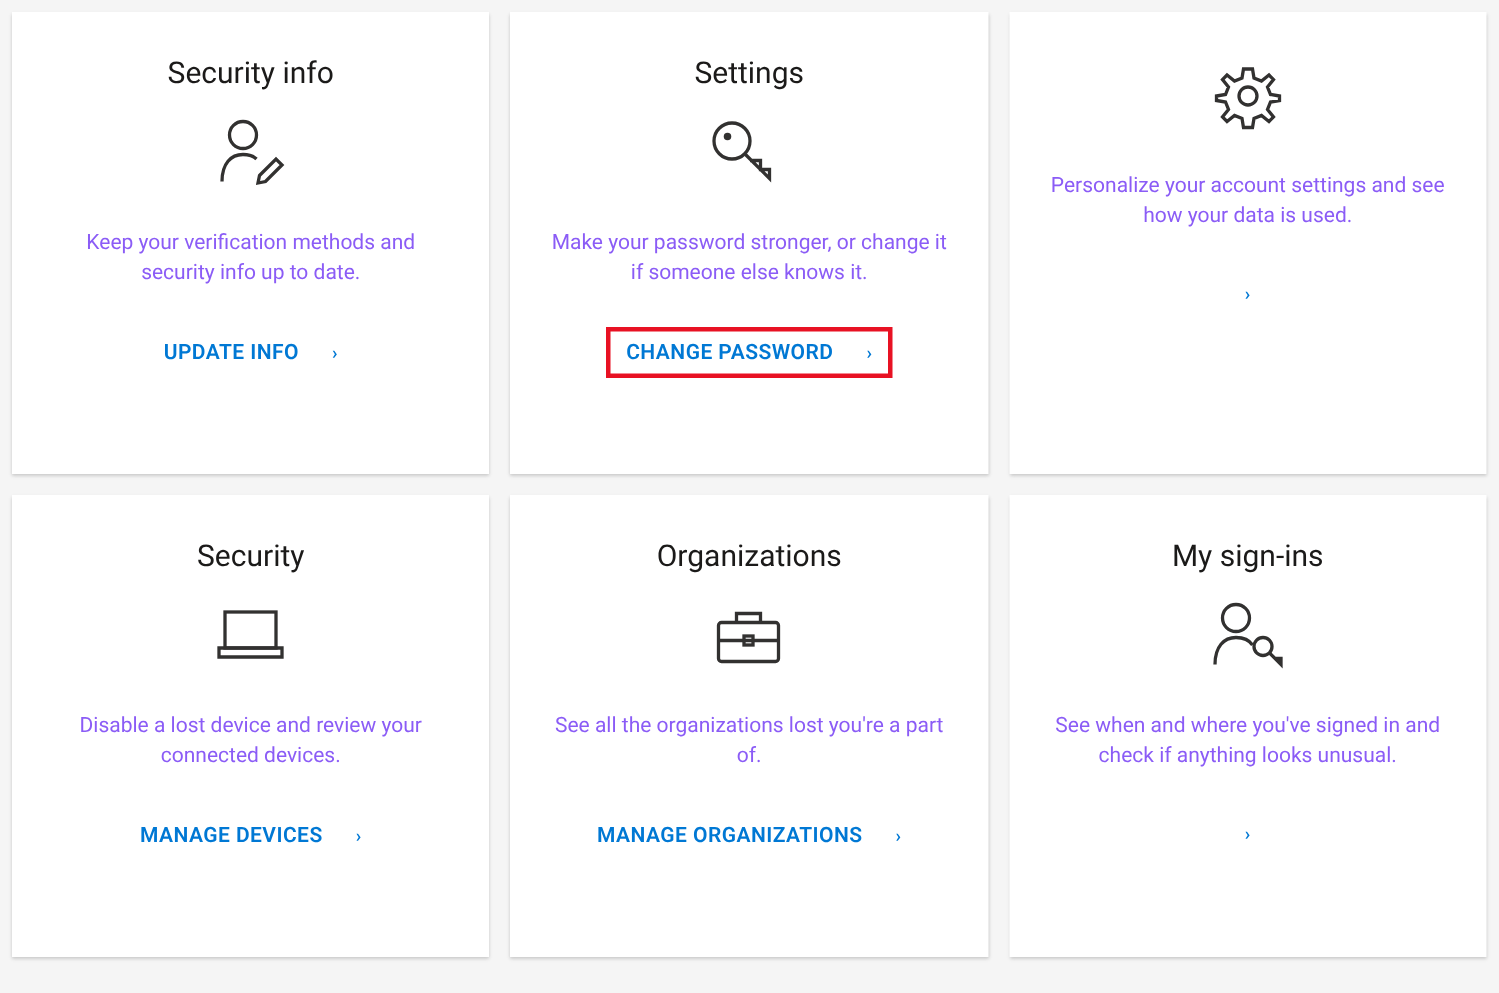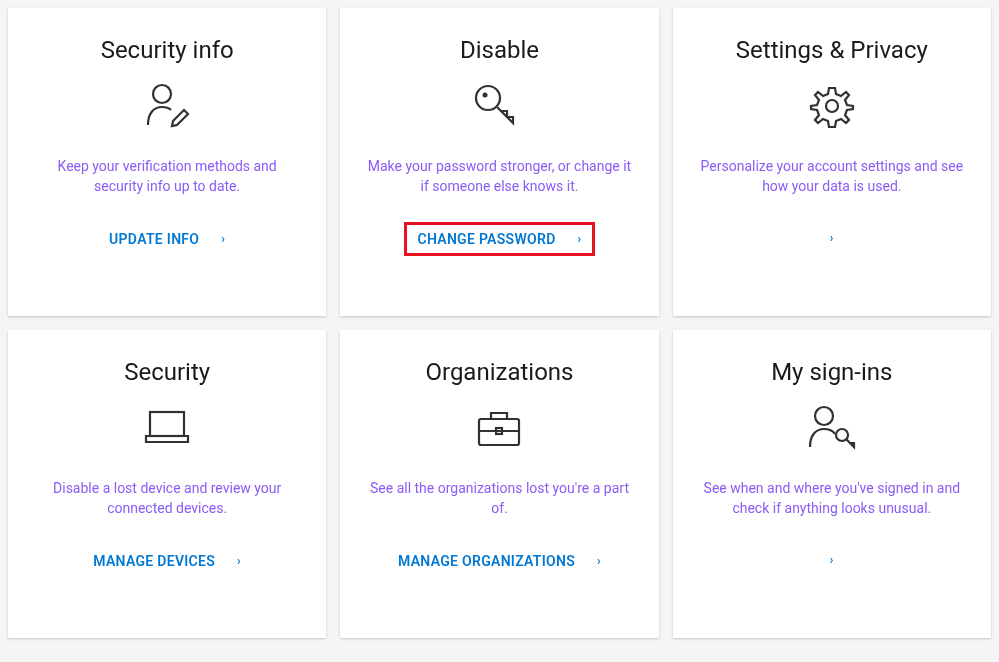--- a/index.html
+++ b/index.html
@@ -22,21 +22,21 @@
       background: #ffffff;
       box-shadow: 0 1px 3px rgba(0,0,0,0.08), 0 1px 2px rgba(0,0,0,0.12);
       padding: 28px 24px 40px 24px;
       display: flex;
       flex-direction: column;
       align-items: center;
       text-align: center;
       min-height: 308px;
     }
     .card-title {
-      font-size: 24px;
+      font-size: 20px;
       font-weight: 400;
       color: #1b1a19;
       margin-bottom: 14px;
     }
     .card-icon {
       height: 56px;
       display: flex;
       align-items: center;
       justify-content: center;
       margin-bottom: 22px;
@@ -92,37 +92,36 @@
       </svg>
     </div>
     <p class="card-desc">Keep your verification methods and security info up to date.</p>
     <a class="card-link">
       <span>UPDATE INFO</span>
       <span class="chevron">›</span>
     </a>
   </div>
 
   <div class="card">
-    <h2 class="card-title">Disable</h2>
+    <h2 class="card-title">Settings</h2>
     <div class="card-icon">
       <svg width="56" height="50" viewBox="0 0 56 50">
         <circle cx="17" cy="17" r="12"></circle>
         <circle cx="14" cy="14" r="2.5" fill="#323130" stroke="none"></circle>
         <path d="M26 26 L42 42 L42 36 L36 36 L36 30 L29 30"></path>
       </svg>
     </div>
     <p class="card-desc">Make your password stronger, or change it if someone else knows it.</p>
     <a class="card-link highlighted">
       <span>CHANGE PASSWORD</span>
       <span class="chevron">›</span>
     </a>
   </div>
 
   <div class="card">
-    <h2 class="card-title">Settings &amp; Privacy</h2>
     <div class="card-icon">
       <svg width="54" height="54" viewBox="0 0 54 54">
         <circle cx="27" cy="27" r="6"></circle>
         <path d="M27 9 L30 9 L31 15 L36 17 L41 13 L44 16 L40 21 L42 26 L48 27 L48 30 L42 31 L40 36 L44 41 L41 44 L36 40 L31 42 L30 48 L27 48 L24 48 L23 42 L18 40 L13 44 L10 41 L14 36 L12 31 L6 30 L6 27 L12 26 L14 21 L10 16 L13 13 L18 17 L23 15 L24 9 Z"></path>
       </svg>
     </div>
     <p class="card-desc">Personalize your account settings and see how your data is used.</p>
     <a class="card-link">
       <span class="chevron">›</span>
     </a>

